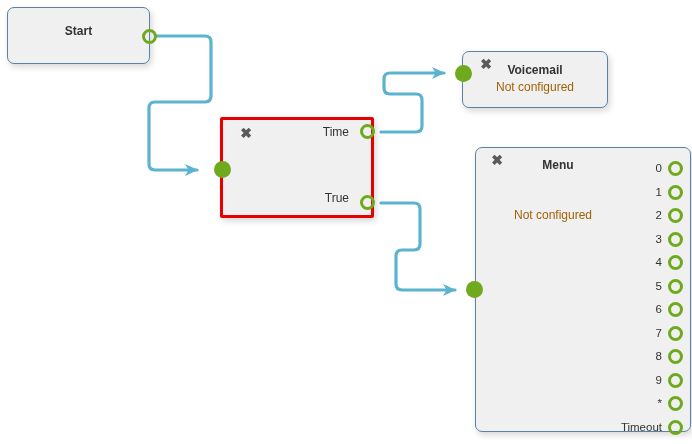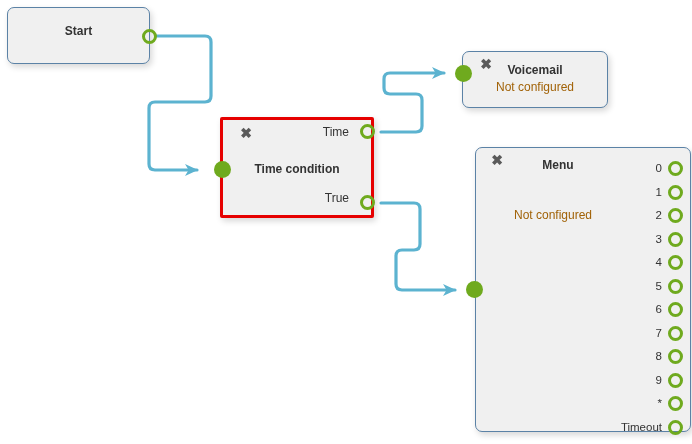--- a/index.html
+++ b/index.html
@@ -122,21 +122,20 @@
              L402,250 Q396,250 396,256 L396,284 Q396,290 402,290 L455,290" fill="none" stroke="#5cb3d0" stroke-width="3.2" stroke-linecap="round" marker-end="url(#arrowhead)"></path>
   </svg>
 
   <div class="node" style="left:7px; top:7px; width:143px; height:57px;">
     <div class="node-title" style="top:16px;">Start</div>
   </div>
   <div class="port-ring" style="left:142px; top:29px;"></div>
 
   <div class="node selected" style="left:220px; top:117px; width:154px; height:101px;">
     <div class="close-icon" style="left:16px; top:6px;">✖</div>
-    <div class="node-title" style="top:42px;">Time condition</div>
     <div class="port-label" style="right:22px; top:5px;">Time</div>
     <div class="port-label" style="right:22px; bottom:10px;">True</div>
   </div>
   <div class="port-dot" style="left:214px; top:161px;"></div>
   <div class="port-ring" style="left:360px; top:124px;"></div>
   <div class="port-ring" style="left:360px; top:195px;"></div>
 
   <div class="node" style="left:462px; top:51px; width:146px; height:57px;">
     <div class="close-icon" style="left:16px; top:5px;">✖</div>
     <div class="node-title" style="top:11px;">Voicemail</div>

